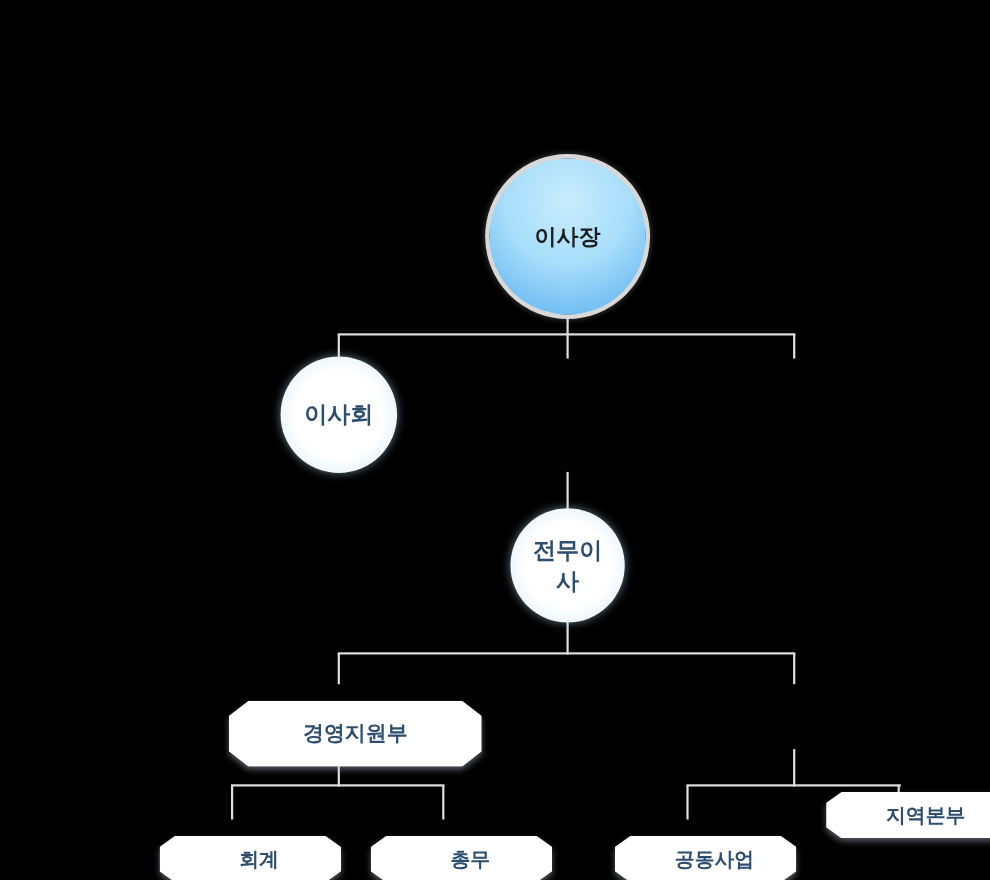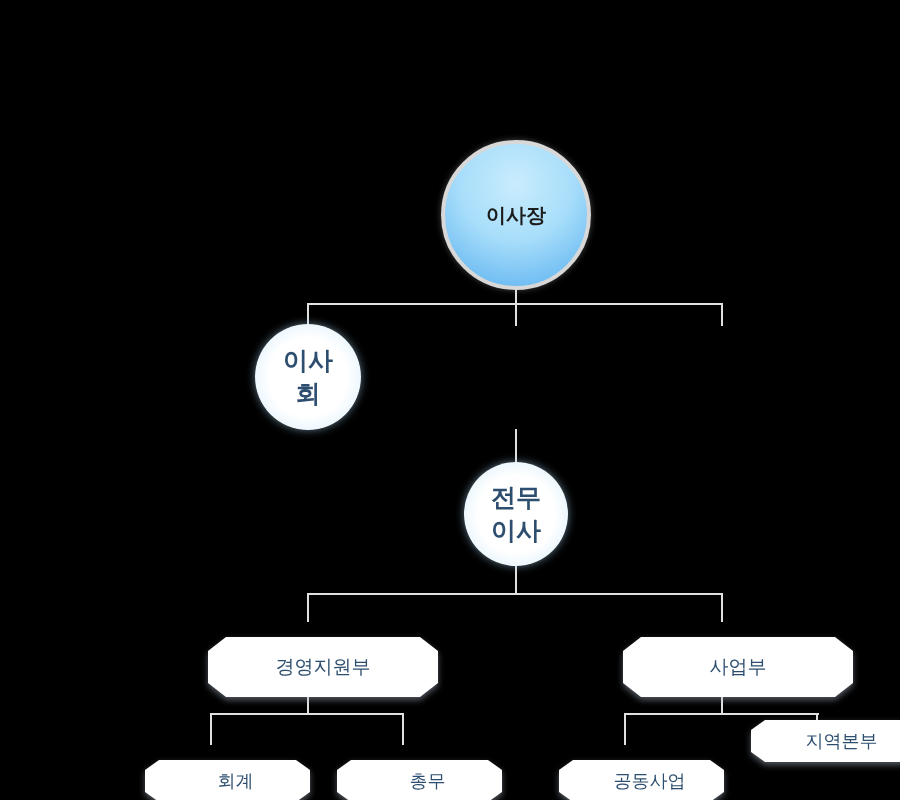--- a/index.html
+++ b/index.html
@@ -34,32 +34,32 @@
       var(--root-circle-mid) 45%,
       var(--root-circle-dark) 100%);
     color:var(--root-text);
     font-size:20px;
     box-shadow:0 0 6px rgba(200,200,200,0.35);
   }
   .circle-sub{
     background:radial-gradient(circle at 50% 50%,
       #FFFFFF 0%, #FFFFFF 52%, #EAF6FD 74%, var(--sub-circle-edge) 100%);
     color:var(--node-text);
-    font-size:25px;
+    font-size:21px;
     box-shadow:0 0 9px rgba(170,215,245,0.55);
   }
   .c106{width:106px;height:106px;}
   .c104{width:104px;height:104px;}
 
   .octa-wrap{position:absolute;filter:drop-shadow(0 3px 3px rgba(165,180,195,0.5));}
   .octa{
     width:100%;height:100%;
     background:var(--node-fill);
     display:flex;align-items:center;justify-content:center;
-    font-weight:normal;color:var(--node-text);
+    font-weight:bold;color:var(--node-text);
   }
   .octa-lg{width:230px;height:60px;}
   .octa-lg .octa{
     font-size:19px;
     clip-path:polygon(18px 0,calc(100% - 18px) 0,100% 14px,100% calc(100% - 14px),
       calc(100% - 18px) 100%,18px 100%,0 calc(100% - 14px),0 14px);
   }
   .octa-sm{width:165px;height:42px;}
   .octa-sm .octa{
     font-size:18px;
@@ -115,25 +115,20 @@
 
   <div class="circle circle-sub c104 pos-exec">
     <span>전무이사</span>
   </div>
 
   <div class="octa-wrap octa-lg pos-dept1">
     <div class="octa">
       <span>경영지원부</span>
     </div>
   </div>
-  <div class="octa-wrap octa-lg pos-dept2">
-    <div class="octa">
-      <span>사업부</span>
-    </div>
-  </div>
 
   <div class="octa-wrap octa-sm pos-acc">
     <div class="octa">
       <span>회계</span>
     </div>
   </div>
   <div class="octa-wrap octa-sm pos-jb">
     <div class="octa">
       <span>공동사업</span>
     </div>

